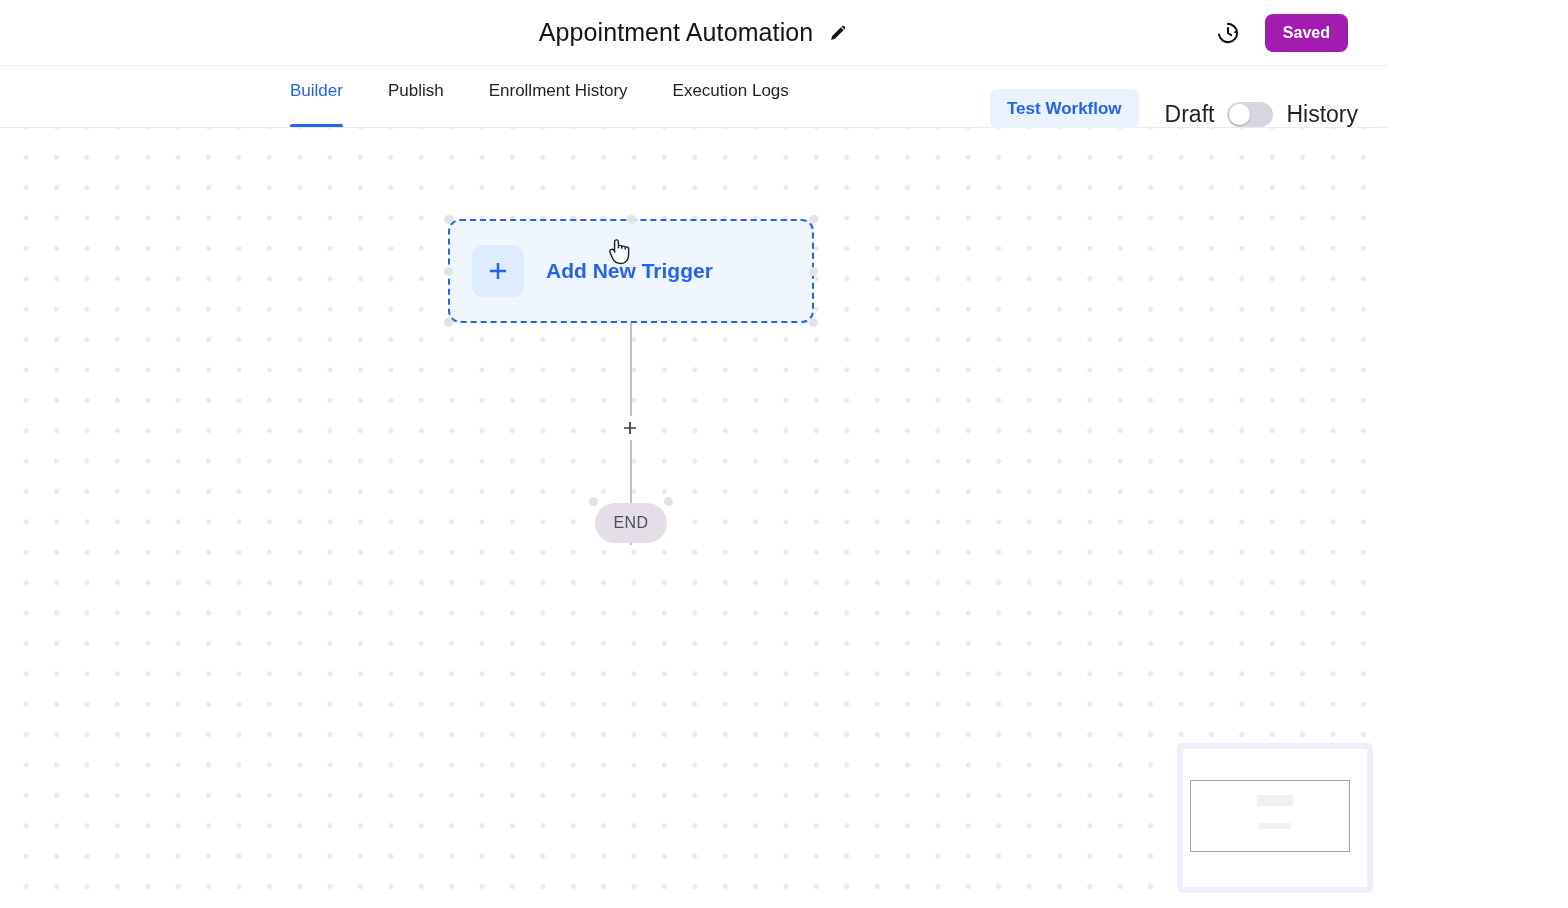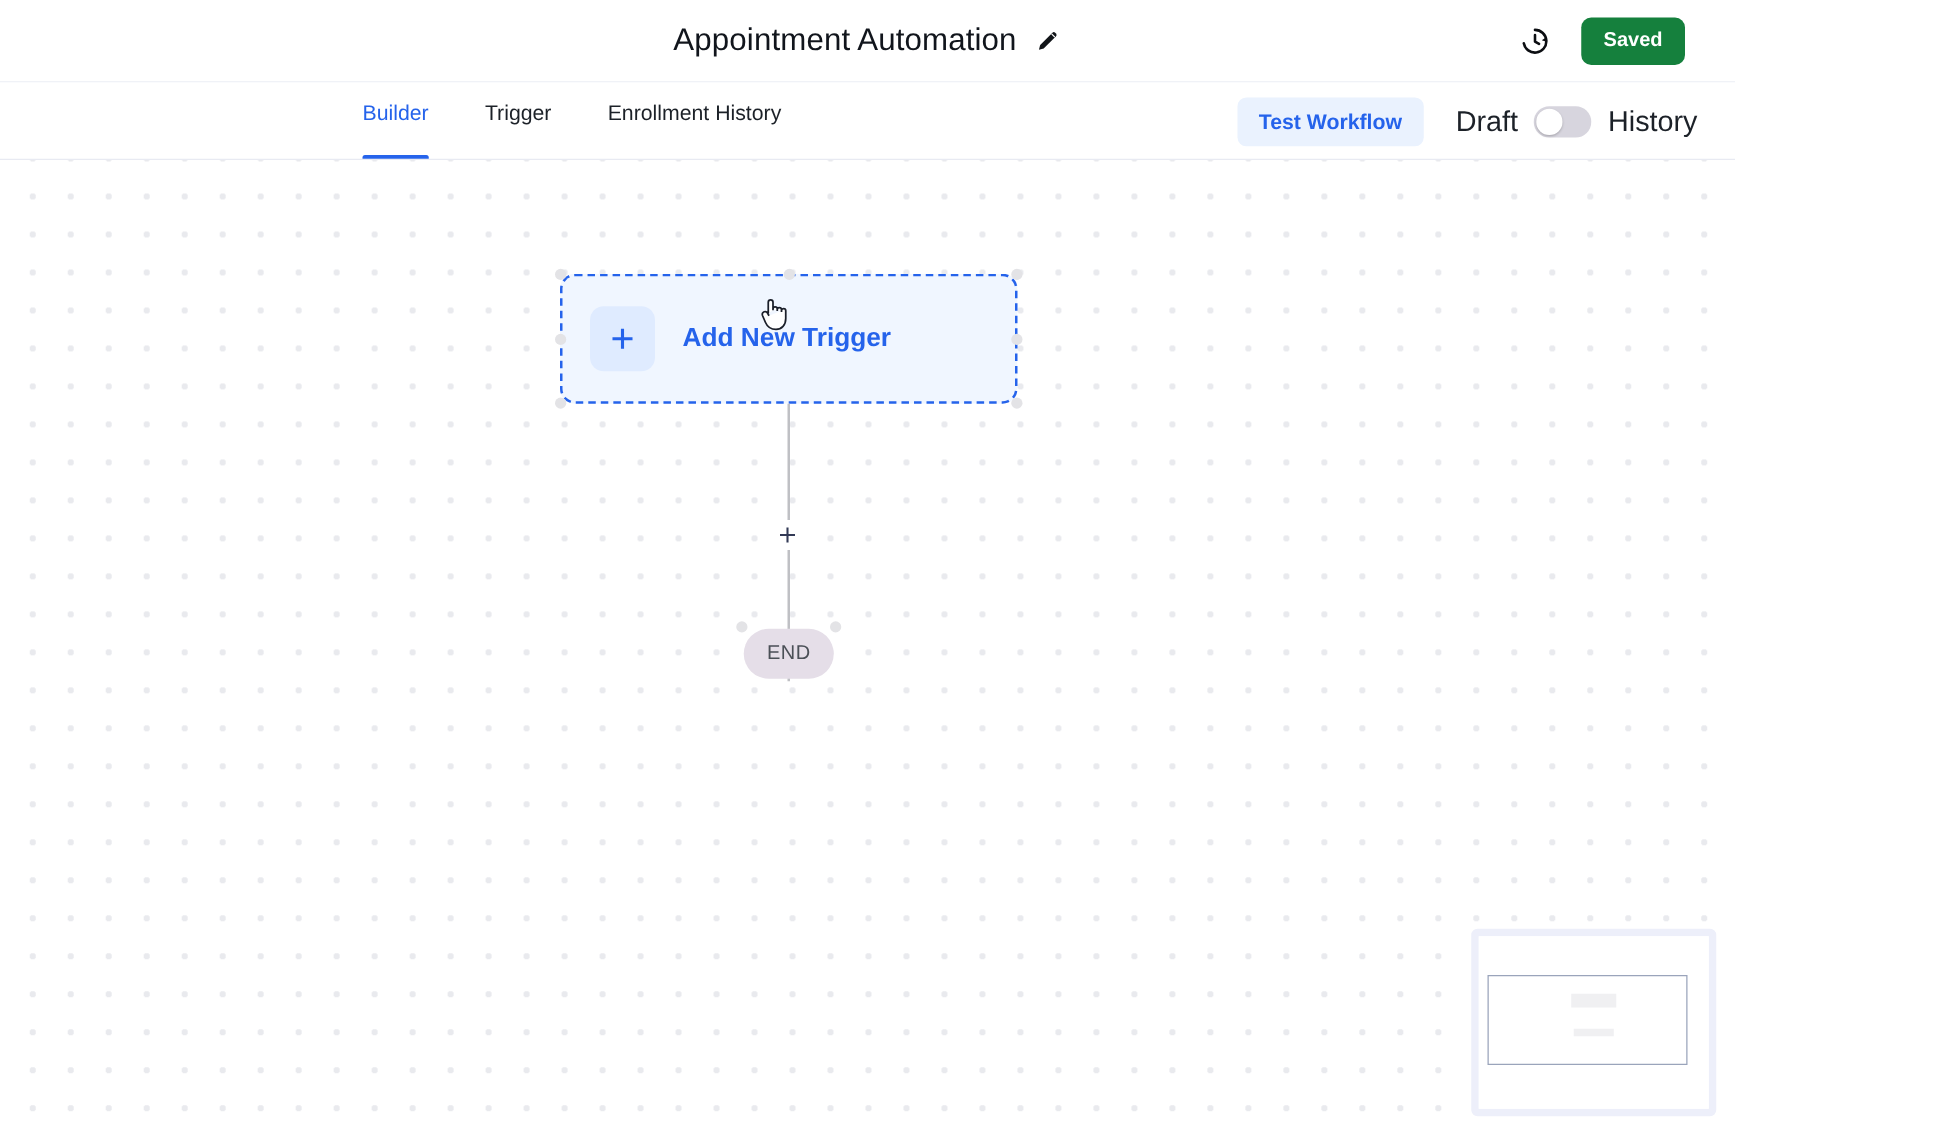--- a/index.html
+++ b/index.html
@@ -65,21 +65,21 @@
   }
 
   .history-icon {
     width: 26px;
     height: 26px;
     display: block;
     cursor: pointer;
   }
 
   .saved-btn {
-    background: #15803d;
+    background: #a21caf;
     color: #ffffff;
     font-size: 16px;
     font-weight: 700;
     border: none;
     border-radius: 8px;
     padding: 11px 18px;
     cursor: pointer;
     font-family: "Liberation Sans", sans-serif;
     line-height: 1;
   }
@@ -122,21 +122,21 @@
     background: #2563eb;
     border-radius: 2px 2px 0 0;
   }
 
   .tabbar-right {
     position: absolute;
     right: 30px;
     top: 0;
     height: 62px;
     display: flex;
-    align-items: center;
+    align-items: flex-end;
     gap: 26px;
   }
 
   .test-btn {
     background: #eaf2fe;
     color: #2563eb;
     font-size: 17px;
     font-weight: 700;
     border: none;
     border-radius: 7px;
@@ -355,22 +355,23 @@
           <path d="M20.4 9.1l-.2 3.3-3.2-1.1" fill="#0c0e12"></path>
           <path d="M12 7.4v4.8l3 1.7" stroke="#0c0e12" stroke-width="1.9" stroke-linecap="round" stroke-linejoin="round"></path>
         </svg>
       </span>
       <button class="saved-btn">Saved</button>
     </div>
   </div>
 
   <div class="tabbar">
     <div class="tab active">Builder</div>
-    <div class="tab">Trigger</div>
+    <div class="tab">Publish</div>
     <div class="tab">Enrollment History</div>
+    <div class="tab">Execution Logs</div>
 
     <div class="tabbar-right">
       <button class="test-btn">Test Workflow</button>
       <div class="publish-group">
         <span class="pub-label">Draft</span>
         <div class="toggle">
           <div class="knob"></div>
         </div>
         <span class="pub-label">History</span>
       </div>

